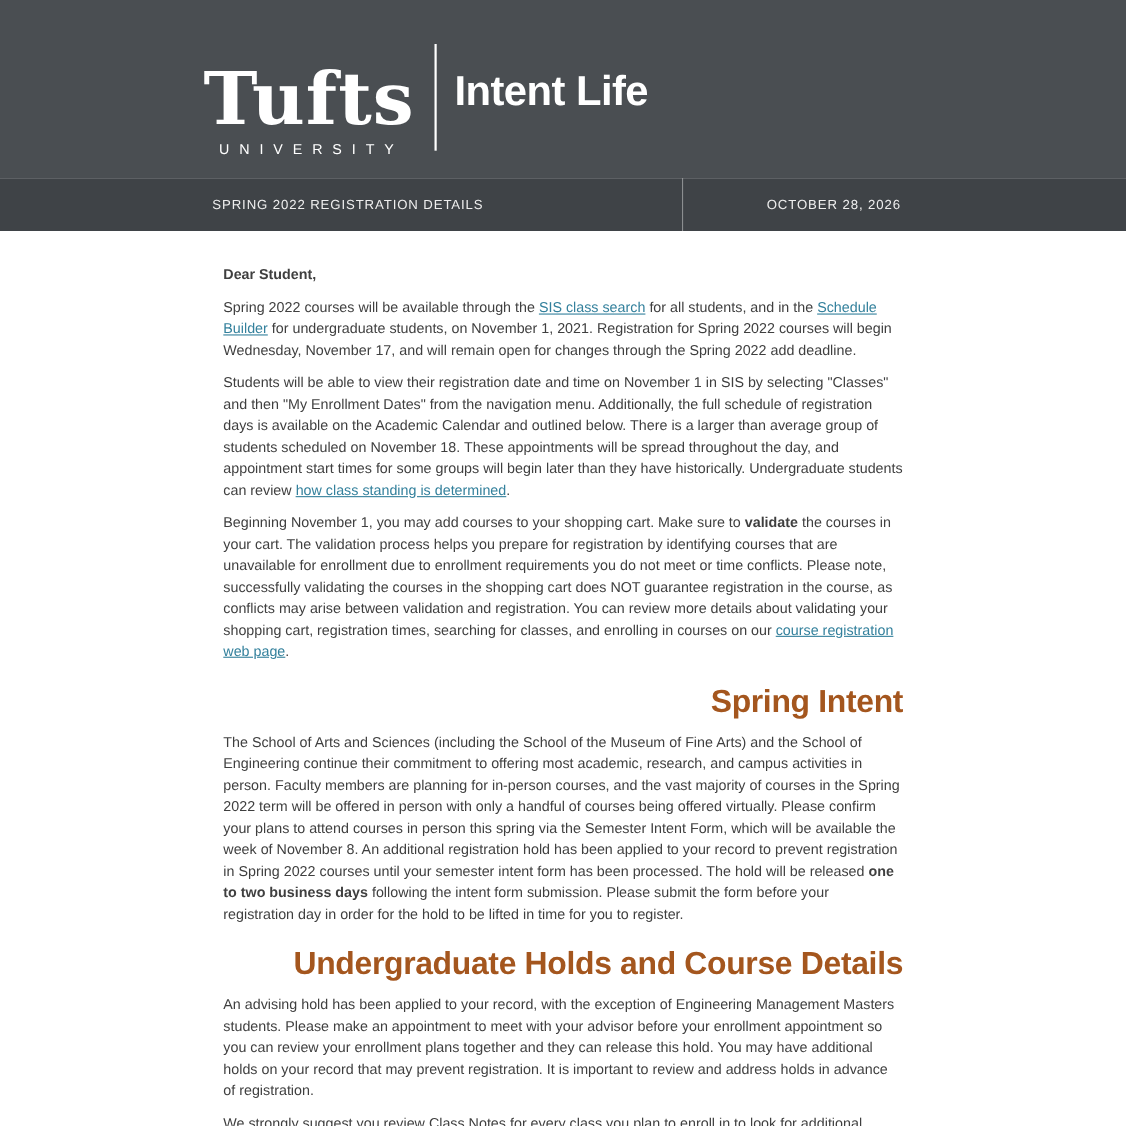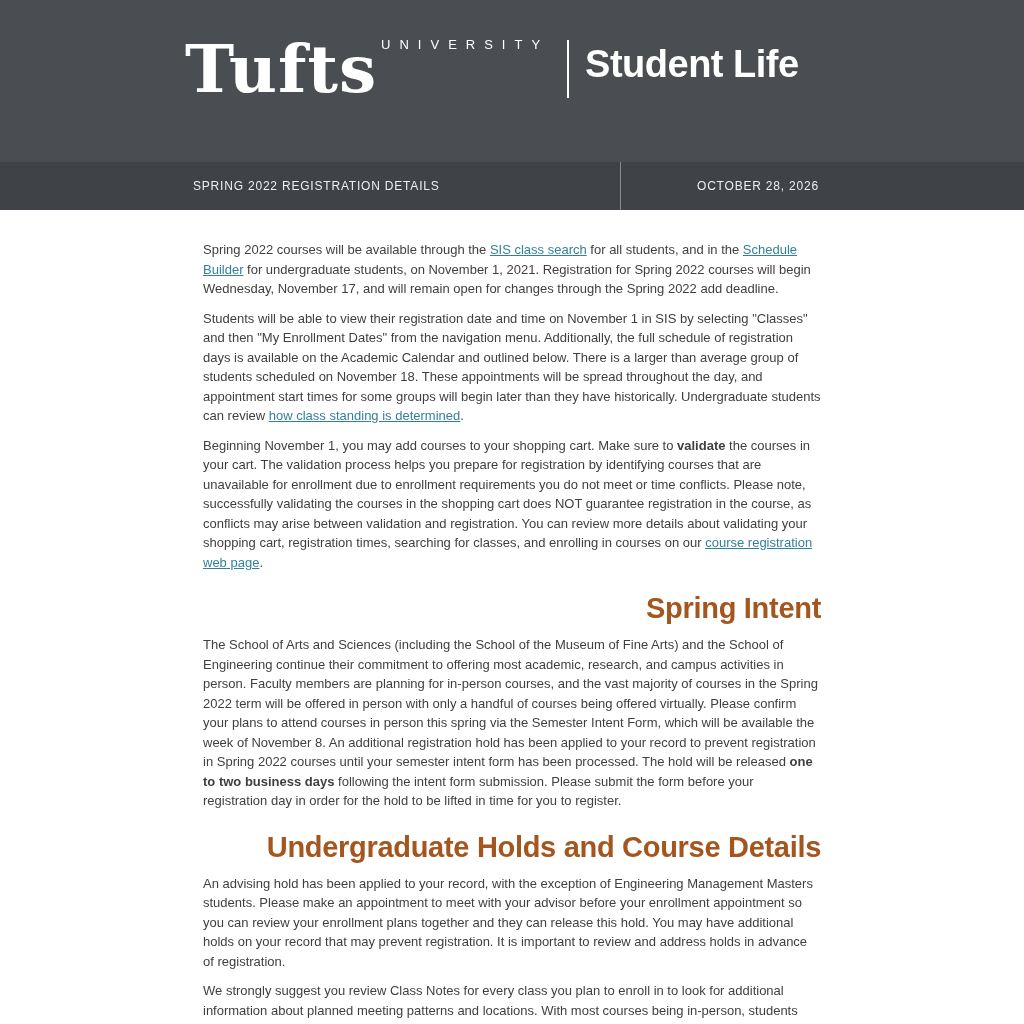--- a/index.html
+++ b/index.html
@@ -22,21 +22,23 @@
     position: absolute;
     left: 185px;
     top: 34px;
     display: flex;
     align-items: stretch;
     color: #ffffff;
     cursor: pointer;
   }
   .wordmark-block {
     display: flex;
-    flex-direction: row;
+    flex-direction: column;
+    align-items: center;
+    margin-top: 21px;
   }
   .wordmark {
     font-family: "DejaVu Serif", serif;
     font-weight: 700;
     font-size: 66px;
     line-height: 70px;
     letter-spacing: 1px;
   }
   .university {
     font-size: 13px;
@@ -117,32 +119,33 @@
 </head>
 <body>
 
 <div class="site-header">
   <div class="logo">
     <div class="wordmark-block">
       <div class="wordmark">Tufts</div>
       <div class="university">UNIVERSITY</div>
     </div>
     <div class="logo-divider"></div>
-    <div class="site-title">Student Life</div>
+    <div class="site-title">Intent Life</div>
   </div>
 </div>
 
 <div class="title-bar">
   <div class="bar-label bar-label-left">SPRING 2022 REGISTRATION DETAILS</div>
   <div class="bar-divider"></div>
   <div class="bar-label bar-label-right">OCTOBER 28, 2026</div>
 </div>
 
 <div class="content">
   <div class="email-body" id="email-body">
+      <p class="para salutation"><span>Dear Student,</span></p>
       <p class="para"><span>Spring 2022 courses will be available through the </span><a class="inline-link" href="#">SIS class search</a><span> for all students, and in the </span><a class="inline-link" href="#">Schedule Builder</a><span> for undergraduate students, on November 1, 2021. Registration for Spring 2022 courses will begin Wednesday, November 17, and will remain open for changes through the Spring 2022 add deadline.</span></p>
       <p class="para"><span>Students will be able to view their registration date and time on November 1 in SIS by selecting "Classes" and then "My Enrollment Dates" from the navigation menu. Additionally, the full schedule of registration days is available on the Academic Calendar and outlined below. There is a larger than average group of students scheduled on November 18. These appointments will be spread throughout the day, and appointment start times for some groups will begin later than they have historically. Undergraduate students can review </span><a class="inline-link" href="#">how class standing is determined</a><span>.</span></p>
       <p class="para"><span>Beginning November 1, you may add courses to your shopping cart. Make sure to </span><strong class="bold-underline">validate</strong><span> the courses in your cart. The validation process helps you prepare for registration by identifying courses that are unavailable for enrollment due to enrollment requirements you do not meet or time conflicts. Please note, successfully validating the courses in the shopping cart does NOT guarantee registration in the course, as conflicts may arise between validation and registration. You can review more details about validating your shopping cart, registration times, searching for classes, and enrolling in courses on our </span><a class="inline-link" href="#">course registration web page</a><span>.</span></p>
       <h2 class="section-heading">Spring Intent</h2>
       <p class="para"><span>The School of Arts and Sciences (including the School of the Museum of Fine Arts) and the School of Engineering continue their commitment to offering most academic, research, and campus activities in person. Faculty members are planning for in-person courses, and the vast majority of courses in the Spring 2022 term will be offered in person with only a handful of courses being offered virtually. Please confirm your plans to attend courses in person this spring via the Semester Intent Form, which will be available the week of November 8. An additional registration hold has been applied to your record to prevent registration in Spring 2022 courses until your semester intent form has been processed. The hold will be released </span><strong class="bold-underline">one to two business days</strong><span> following the intent form submission. Please submit the form before your registration day in order for the hold to be lifted in time for you to register.</span></p>
       <h2 class="section-heading">Undergraduate Holds and Course Details</h2>
       <p class="para"><span>An advising hold has been applied to your record, with the exception of Engineering Management Masters students. Please make an appointment to meet with your advisor before your enrollment appointment so you can review your enrollment plans together and they can release this hold. You may have additional holds on your record that may prevent registration. It is important to review and address holds in advance of registration.</span></p>
       <p class="para"><span>We strongly suggest you review Class Notes for every class you plan to enroll in to look for additional information about planned meeting patterns and locations. With most courses being in-person, students should not be taking courses that meet at the same time. Students are expected to attend their classes at</span></p>
     </div>
 </div>

